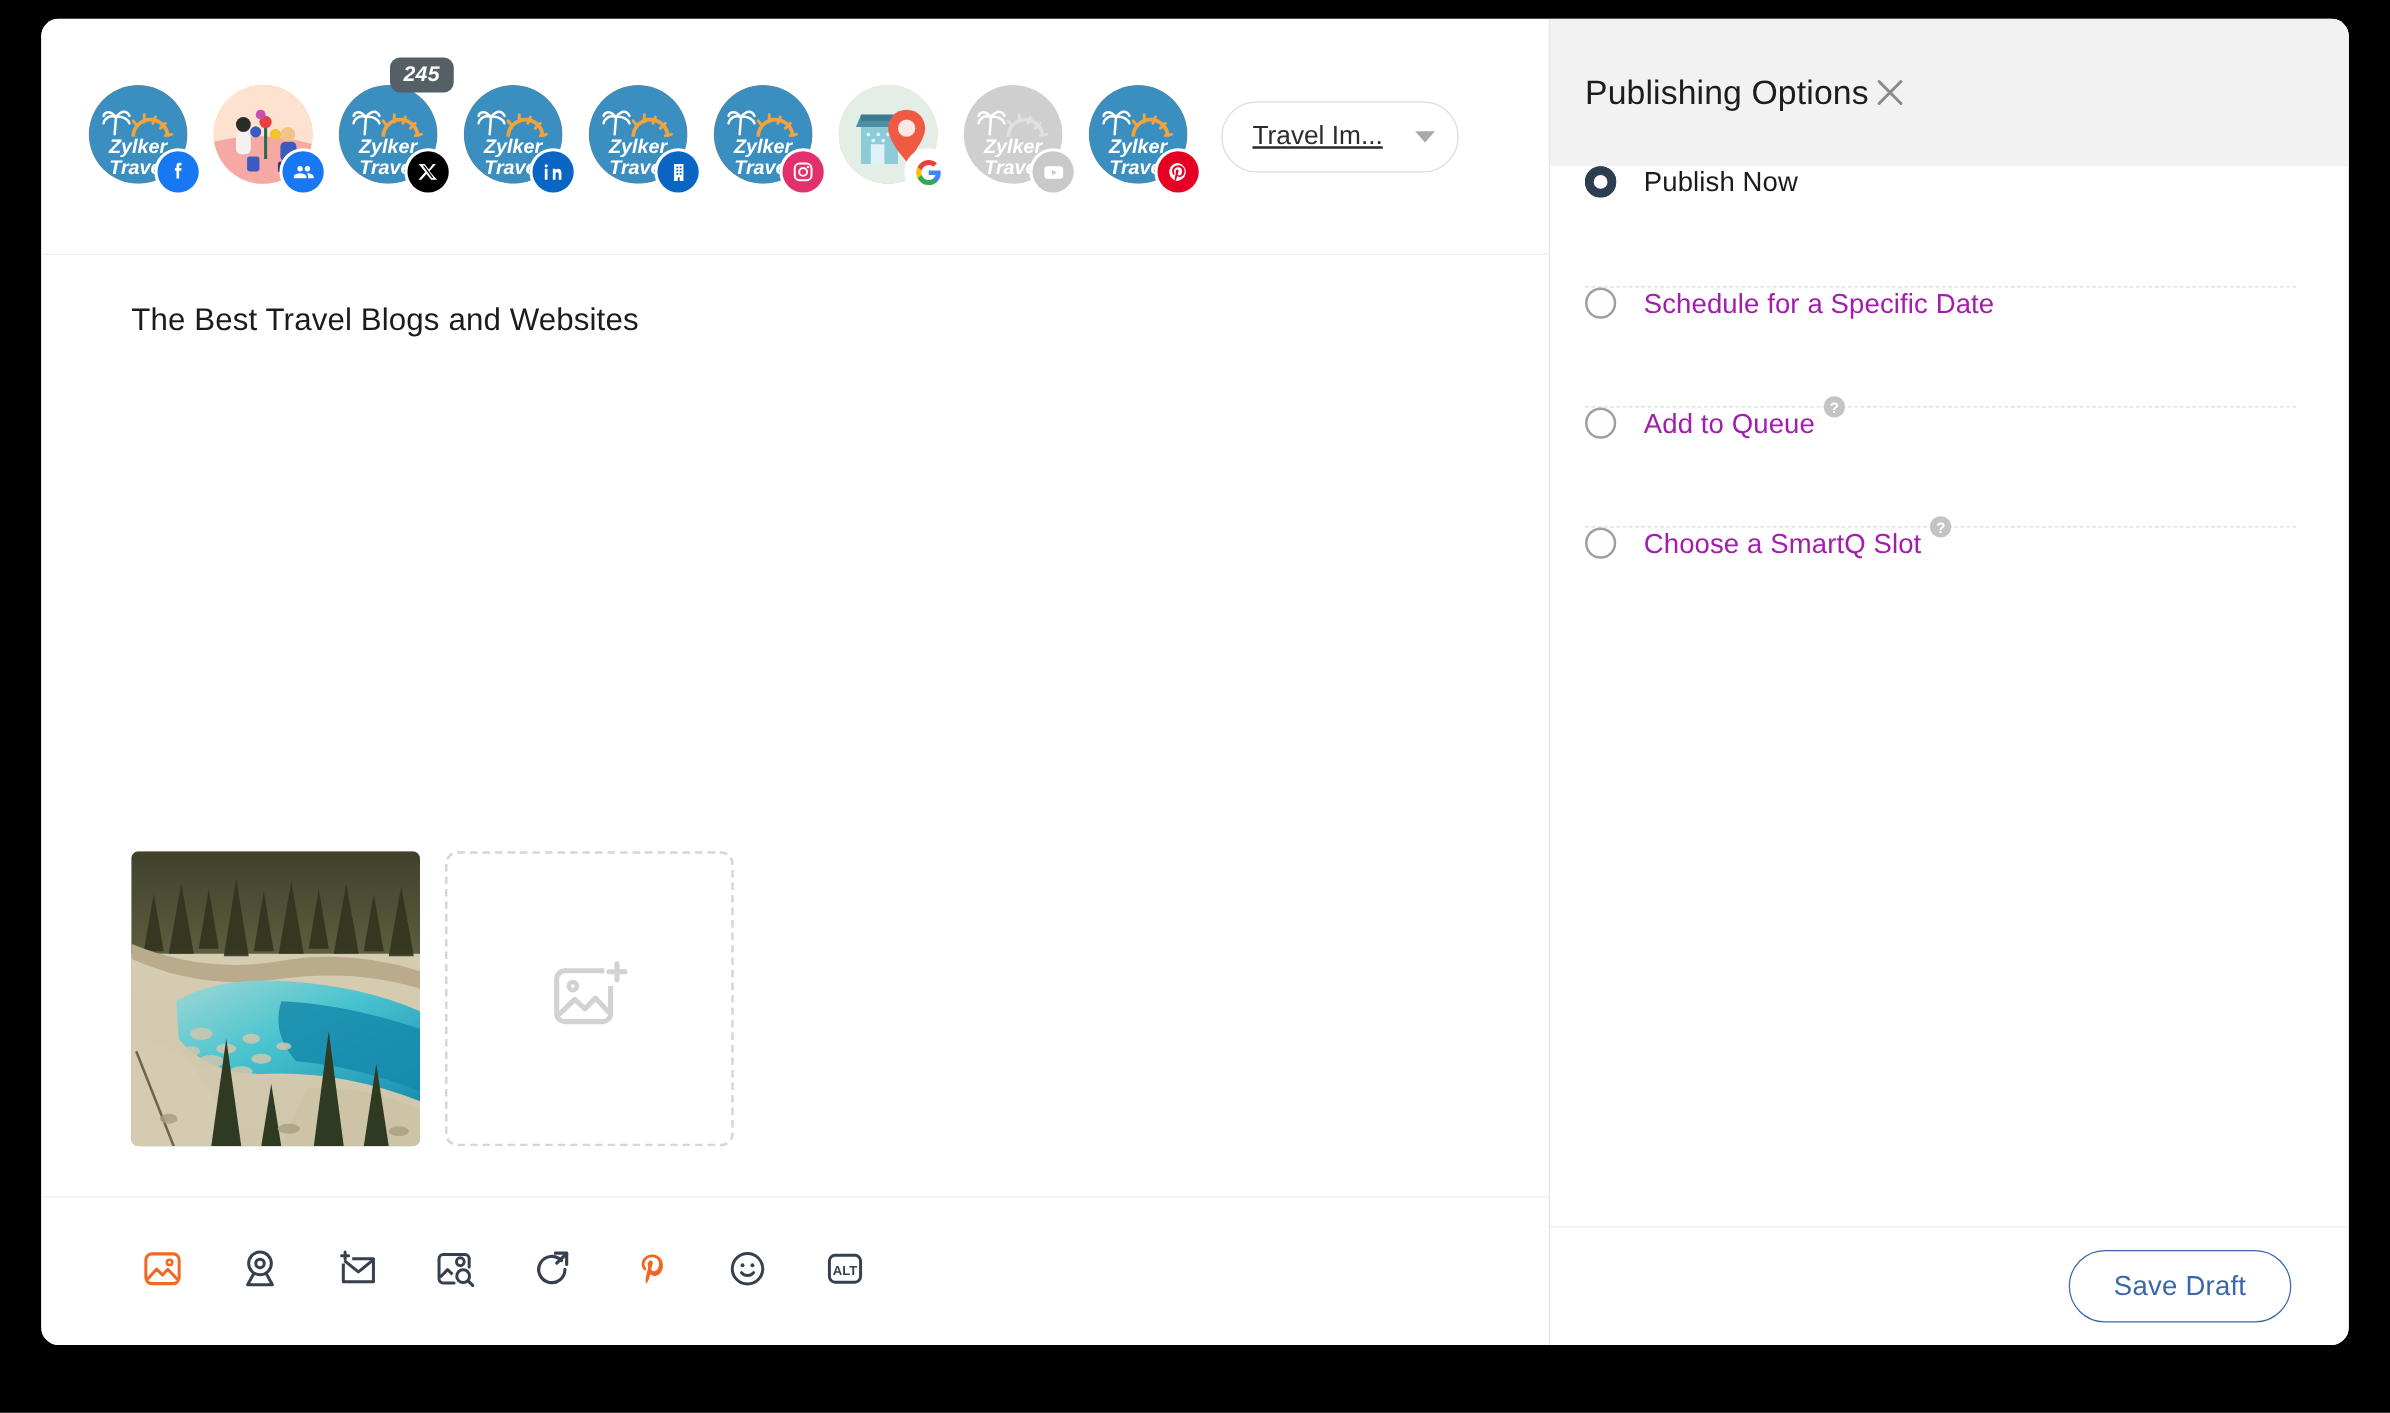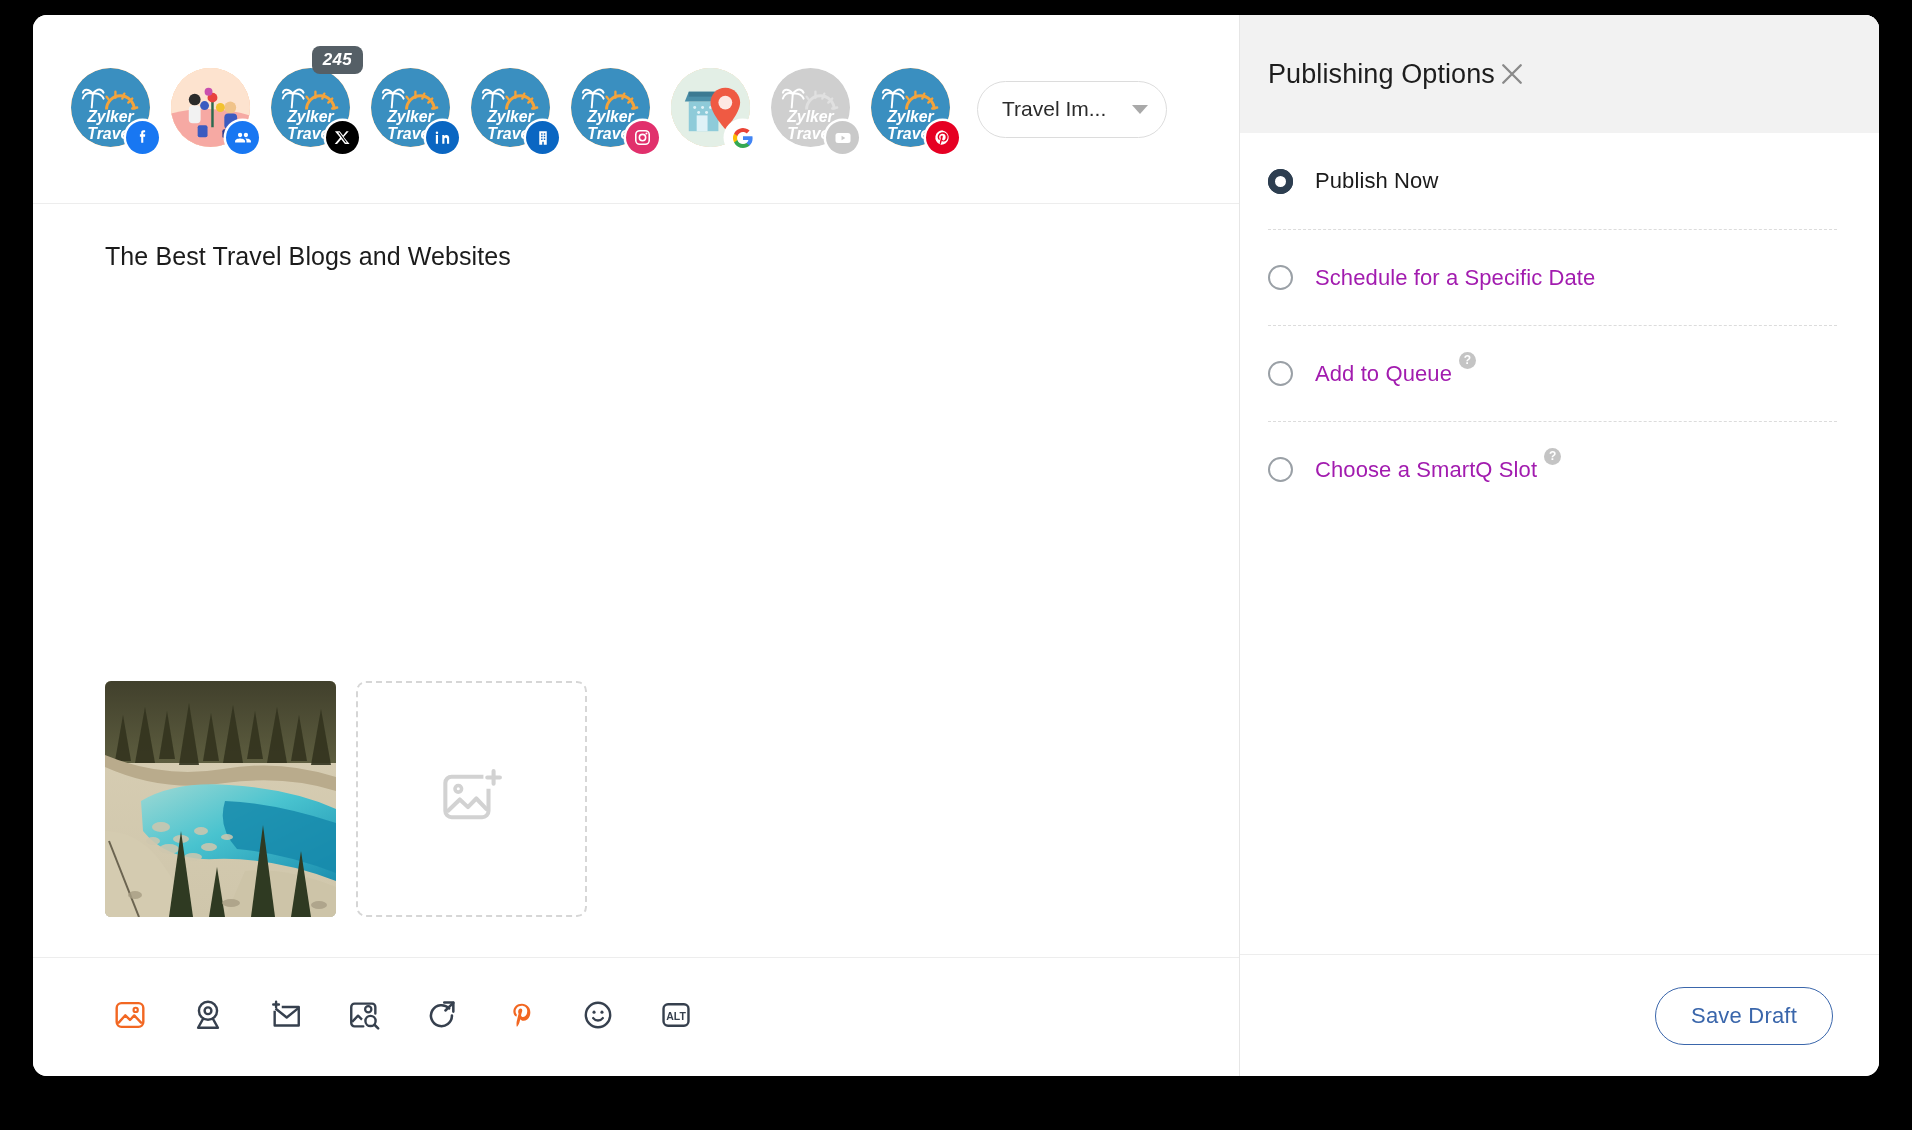--- a/index.html
+++ b/index.html
@@ -128,20 +128,21 @@
     justify-content: space-between;
     gap: 26px;
     cursor: pointer;
     position: relative;
     z-index: 4;
   }
   .channel-select .cs-label {
     font-size: 21px;
     color: #2b2b2b;
     white-space: nowrap;
+    text-decoration: underline;
   }
   .caret {
     width: 0; height: 0;
     border-left: 8px solid transparent;
     border-right: 8px solid transparent;
     border-top: 9px solid #a9a9a9;
   }
 
   .post-title {
     padding: 38px 0 0 72px;
@@ -230,21 +231,21 @@
     cursor: pointer;
   }
 
   .pub-options {
     flex: 1 1 auto;
     padding: 0 42px 0 28px;
   }
 
   .opt-row {
     display: flex;
-    align-items: center;
+    align-items: flex-start;
     height: 96px;
     gap: 22px;
     cursor: pointer;
   }
   .opt-row + .opt-row { border-top: 1px dashed #dcdcdc; }
 
   .radio {
     width: 25px; height: 25px;
     border-radius: 50%;
     border: 2px solid #9aa0a6;
@@ -283,21 +284,21 @@
     margin-left: 7px;
     align-self: flex-start;
     margin-top: -9px;
     cursor: pointer;
     font-weight: 700;
     line-height: 1;
   }
   .label-wrap { display: flex; align-items: center; }
 
   .pub-footer {
-    height: 122px;
+    height: 95px;
     border-top: 1px solid #ededed;
     display: flex;
     align-items: center;
     justify-content: flex-end;
     gap: 25px;
     padding-right: 46px;
     flex: 0 0 auto;
   }
 
   .btn {

